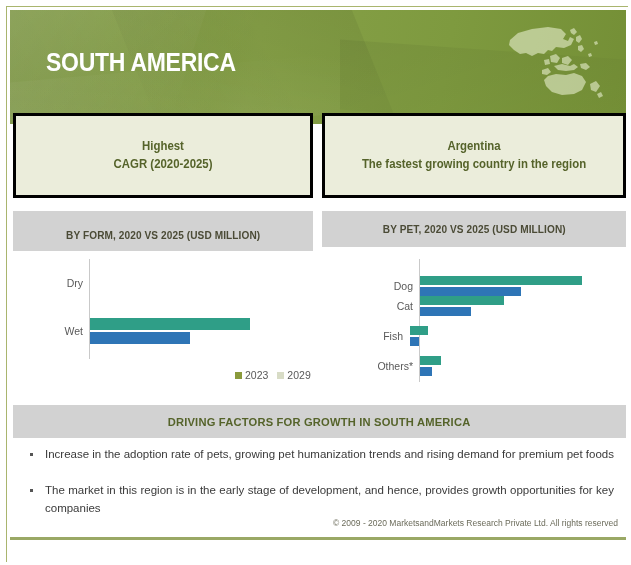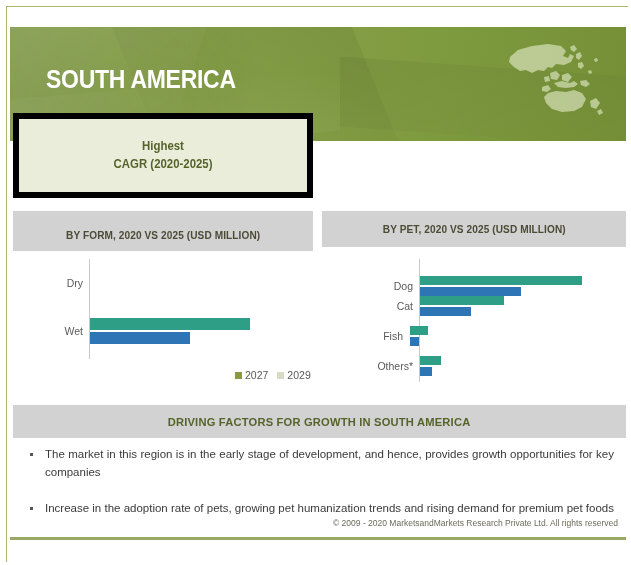--- a/index.html
+++ b/index.html
@@ -18,21 +18,21 @@
   }
   .frame{
     position:absolute;left:3px;top:3px;
     width:623px;height:557px;
     border:1px solid #a9b56e;
     box-sizing:border-box;
   }
 
   
   .header{
-    position:absolute;left:7px;top:24px;
+    position:absolute;left:7px;top:7px;
     width:616px;height:114px;
     background:
       linear-gradient(118deg, rgba(255,255,255,0.10) 0%, rgba(255,255,255,0) 38%),
       linear-gradient(62deg,  rgba(0,0,0,0.09) 0%,  rgba(0,0,0,0) 45%),
       linear-gradient(100deg,#7d9a3c 0%,#86a047 40%,#7e9a3f 70%,#748f36 100%);
     overflow:hidden;
   }
   .facet{position:absolute;pointer-events:none;}
   .f1{left:-20px;top:-10px;width:200px;height:120px;
       background:linear-gradient(135deg,rgba(255,255,255,.09),rgba(255,255,255,0));
@@ -59,21 +59,21 @@
   .map-wrap{
     position:absolute;right:18px;top:10px;width:104px;height:80px;
     opacity:.62;
   }
   .map-wrap svg{display:block;width:100%;height:100%;}
 
   
   .panel{
     position:absolute;
     background:#ebeddb;
-    border:6px solid #000000;
+    border:3px solid #000000;
     box-sizing:border-box;
     display:flex;align-items:center;justify-content:center;
     text-align:center;
   }
   .panel-l{left:10px;top:110px;width:300px;height:85px;}
   .panel-r{left:319px;top:110px;width:304px;height:85px;}
   .panel-inner{line-height:1.45;}
   .panel-line1{
     color:#55632a;font-size:12px;font-weight:bold;white-space:nowrap;
     transform:scaleX(0.95);
@@ -211,20 +211,26 @@
       </svg>
     </div>
   </div>
 
   <div class="panel panel-l">
     <div class="panel-inner">
       <div class="panel-line1">Highest</div>
       <div class="panel-line2">CAGR (2020-2025)</div>
     </div>
   </div>
+  <div class="panel panel-r">
+    <div class="panel-inner">
+      <div class="panel-line1">Argentina</div>
+      <div class="panel-line2">The fastest growing country in the region</div>
+    </div>
+  </div>
 
   <div class="sbar sbar-l">
     <span>BY FORM, 2020 VS 2025 (USD MILLION)</span>
   </div>
   <div class="sbar sbar-r">
     <span>BY PET, 2020 VS 2025 (USD MILLION)</span>
   </div>
 
   <div class="chart chart-l">
     <div class="axis" style="left:76px;top:8px;bottom:37px;"></div>
@@ -236,21 +242,21 @@
         </div>
         <div class="cat" style="left: 77px; top: 66px; width: 200px; height: 27px; position: absolute; text-decoration: underline;">
           <div class="cat-label">Wet</div>
           <div class="bar bar-2025" title="Wet 2025: 160" style="width: 160px; height: 12px;"></div>
           <div class="bar bar-2020" title="Wet 2020: 100" style="width: 100px; height: 12px; margin-top: 2px;"></div>
         </div>
       </div>
     <div class="legend" style="left:222px;top:118px;">
         <div class="legend-item">
           <span class="swatch" style="background: rgb(138, 154, 60);"></span>
-          <span class="legend-text">2027</span>
+          <span class="legend-text">2023</span>
         </div>
         <div class="legend-item">
           <span class="swatch" style="background: rgb(216, 220, 198);"></span>
           <span class="legend-text">2029</span>
         </div>
       </div>
   </div>
 
   <div class="chart chart-r">
     <div class="axis" style="left:97px;top:8px;bottom:14px;"></div>
@@ -275,21 +281,21 @@
           <div class="bar bar-2025" title="Others* 2025: 21" style="width: 21px; height: 9px;"></div>
           <div class="bar bar-2020" title="Others* 2020: 12" style="width: 12px; height: 9px; margin-top: 2px;"></div>
         </div>
       </div>
   </div>
 
   <div class="driving-bar">
     <span>DRIVING FACTORS FOR GROWTH IN SOUTH AMERICA</span>
   </div>
   <div class="bullets" id="bullets">
+      <div class="bullet">Increase in the adoption rate of pets, growing pet humanization trends and rising demand for premium pet foods</div>
       <div class="bullet">The market in this region is in the early stage of development, and hence, provides growth opportunities for key companies</div>
-      <div class="bullet">Increase in the adoption rate of pets, growing pet humanization trends and rising demand for premium pet foods</div>
     </div>
 
   <div class="foot-rule"></div>
   <div class="footer">
     <span>© 2009 - 2020  MarketsandMarkets Research Private Ltd. All rights reserved</span>
   </div>
 </div>
 
 </body></html>

